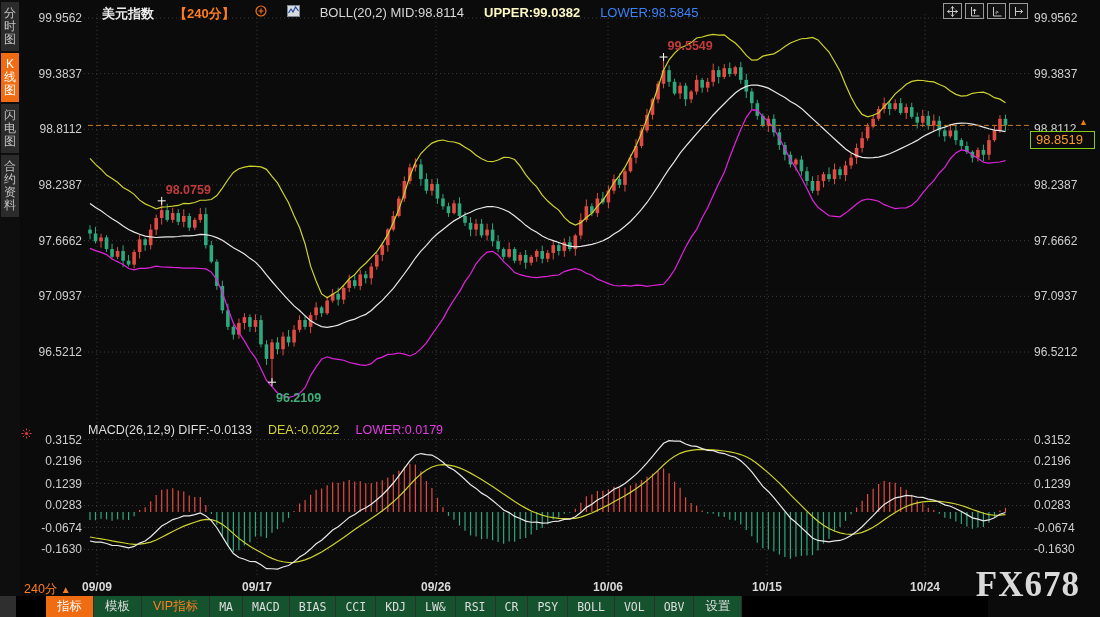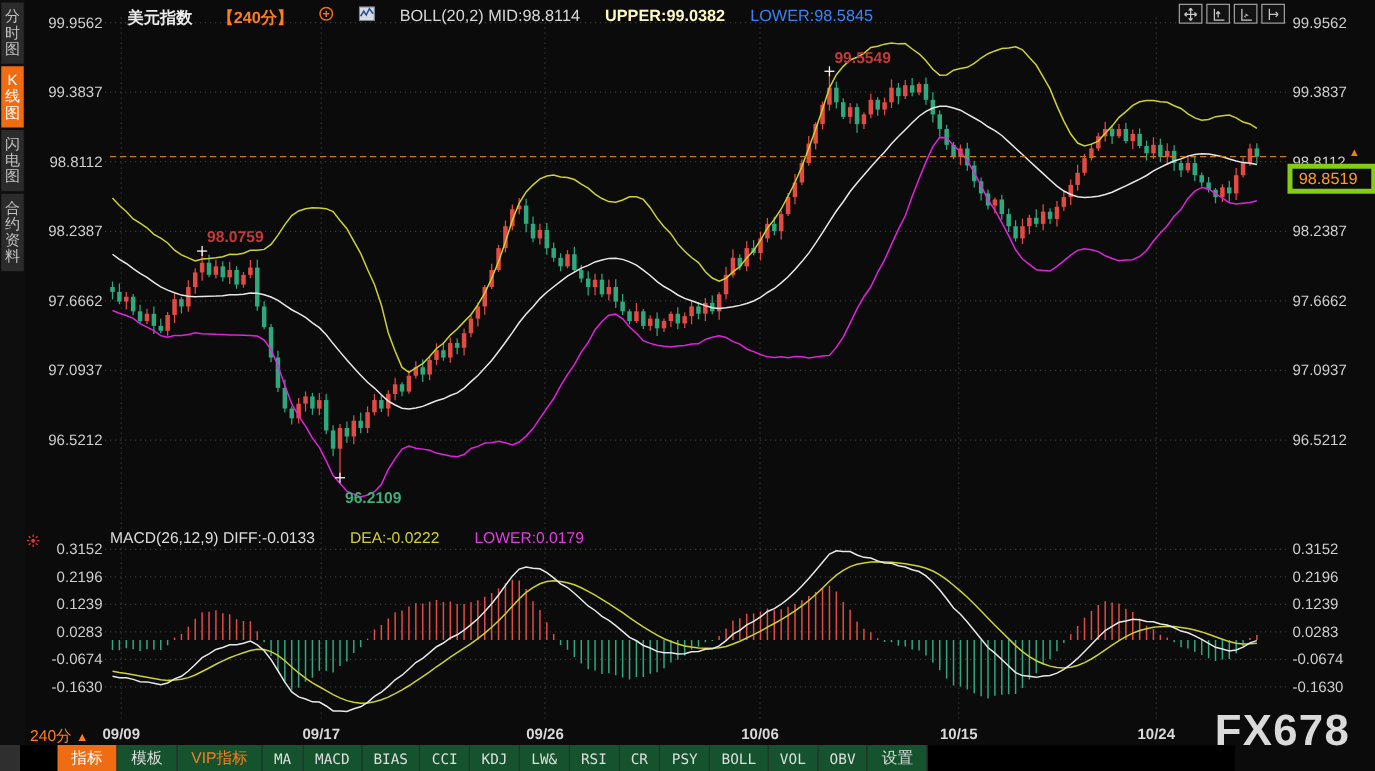--- a/index.html
+++ b/index.html
@@ -23,47 +23,47 @@
   .h-upper { color:#fef9c3;font-weight:bold; }
   .h-lower { color:#3b82f6; }
   .icon-btn { display:inline-flex; align-items:center; justify-content:center; cursor:pointer; }
   
   .win-icons { position:absolute; right:72px; top:3px; display:flex; gap:3px; z-index:5; }
   .win-icon { width:17px; height:14px; border:1px solid #9a9a9a; background:#121212;
     display:flex; align-items:center; justify-content:center; cursor:pointer; }
   
   #chart-svg { position:absolute; left:0; top:0; z-index:1; }
   
-  .macd-header { position:absolute; left:88px; top:423px; display:flex; gap:28px; font-size:12.5px;
+  .macd-header { position:absolute; left:88px; top:423px; display:flex; gap:16px; font-size:12.5px;
     z-index:4; white-space:nowrap; }
   .m-left { color:#dcdcdc; }
   .m-dea  { color:#d3d32f; }
   .m-macd { color:#e23ce2; }
   .macd-gear { position:absolute; left:21px; top:425px; z-index:4; cursor:pointer; }
   
-  .price-box { position:absolute; left:1030px; top:131px; width:58px; height:16px; border:4px solid #84cc16;
+  .price-box { position:absolute; left:1030px; top:131px; width:58px; height:16px; border:1px solid #84cc16;
     background:#0b0b0b; color:#ff9a20; font-size:13px; line-height:16px; padding-left:5px; z-index:7; }
   .price-marker { position:absolute; left:1079px; top:117px; color:#f08000; font-size:9px; z-index:7; }
   
   .period-label { position:absolute; left:24px; top:581px; color:#ff7d21; font-weight:normal;
     font-size:12.5px; z-index:4; cursor:pointer; }
   .period-label .arr { font-size:10px; }
   
   .toolbar { position:absolute; left:0; bottom:0; width:988px; height:21px; background:#000;
     display:flex; align-items:stretch; z-index:6; }
   .tb-lead { width:16px; background:#2f2f2f; }
   .tb-gap { width:30px; }
   .tb-btn { display:flex; align-items:center; padding:0 11px; font-size:12.5px; color:#dedede;
     background:#14532d; border-right:1px solid #2e2e2e; cursor:pointer; white-space:nowrap; }
   .tb-btn.mono { font-family:"DejaVu Sans Mono", monospace; font-size:11.5px; padding:0 9px; }
   .tb-btn.active { background:#f06c12; color:#fff; }
   .tb-btn.vip { color:#ff7d21; }
   
   .watermark { position:absolute; right:20px; bottom:12px; font-size:35px; font-weight:600;
-    color:#dadada; letter-spacing:1px; z-index:3; font-family:Liberation Sans, sans-serif; }
+    color:#dadada; letter-spacing:1px; z-index:3; font-family:Liberation Serif, serif; }
 </style>
 </head>
 <body>
 
 <div class="window">
 
   <div class="sidebar" id="sidebar">
       <div class="side-tab">
         <span>分</span>
         <span>时</span>

